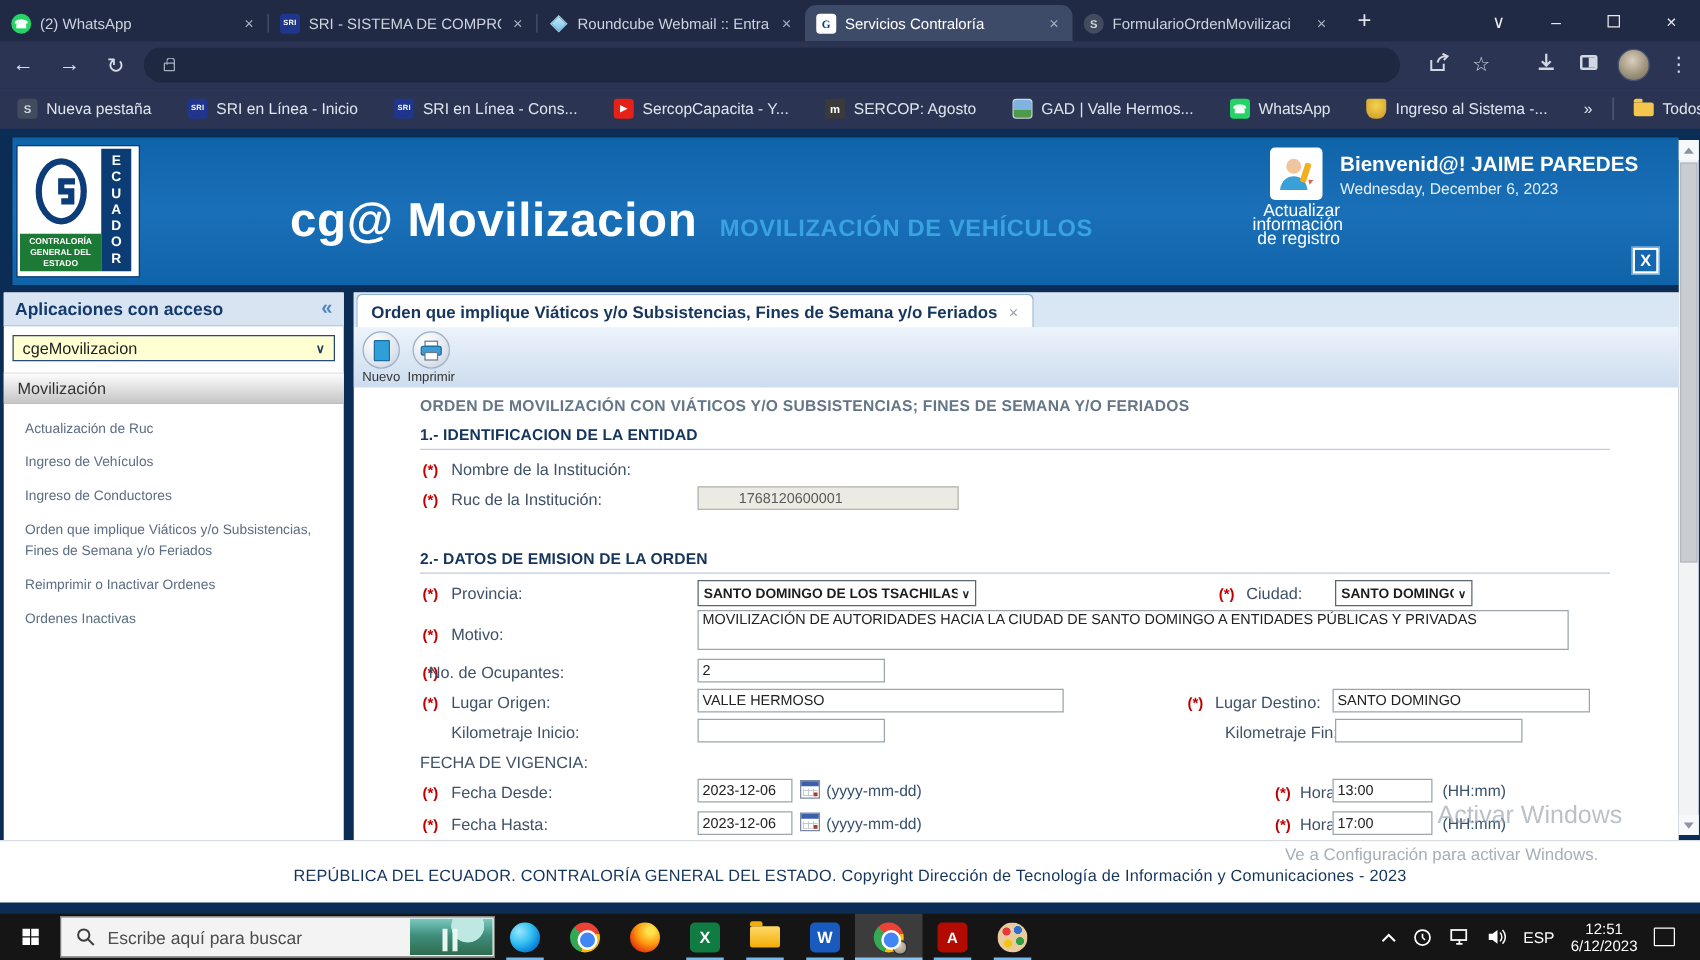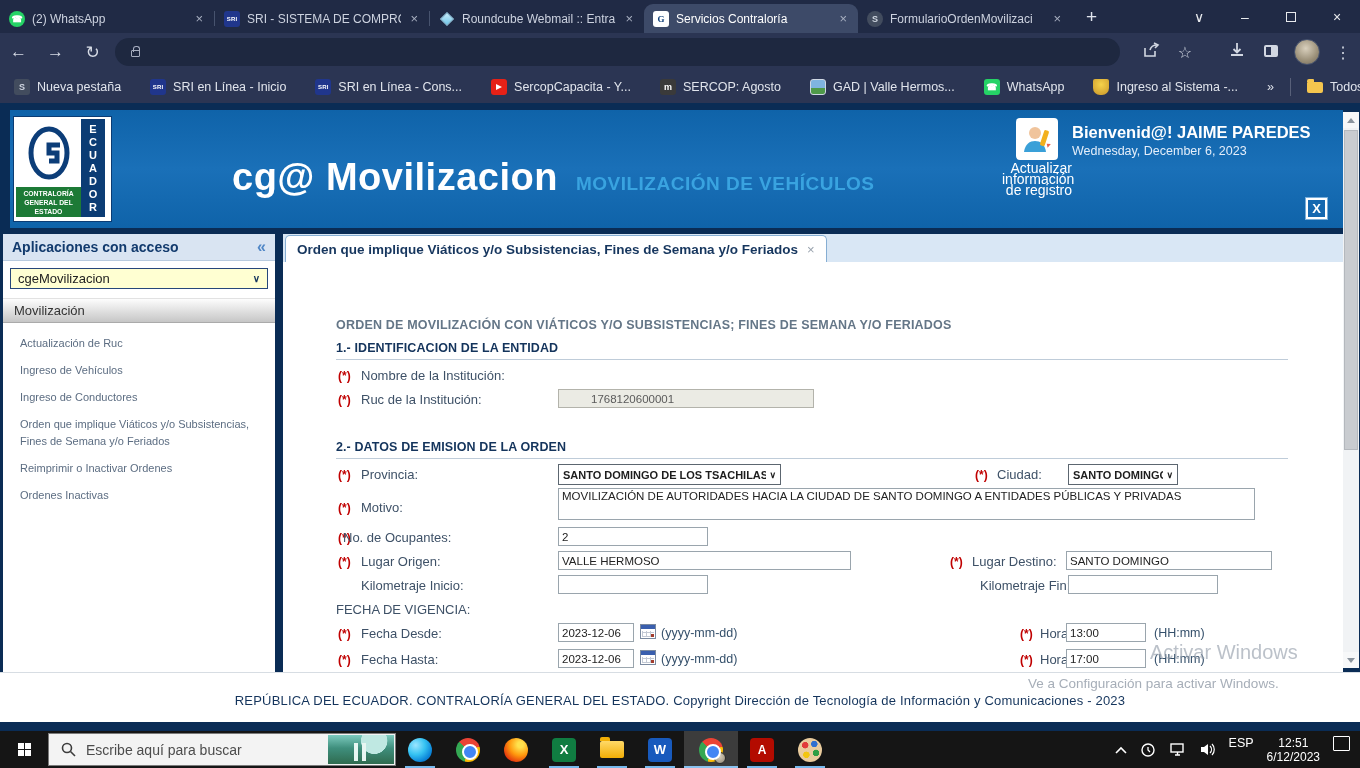--- a/index.html
+++ b/index.html
@@ -145,21 +145,21 @@
   .i-xl{background:#107c41}.i-wd{background:#185abd}.i-pdf{background:#b30b00;font-size:12px}
   .i-folder{position:relative;width:24px;height:17px;background:linear-gradient(180deg,#ffd968,#f2ae06);border-radius:2px}
   .i-folder:before{content:"";position:absolute;left:0;top:-4px;width:10px;height:4px;background:#f2ae06;border-radius:2px 2px 0 0}
   .i-palette{width:24px;height:24px;border-radius:50%;background:
      radial-gradient(circle at 30% 30%,#e23b3b 0 3px,transparent 3.5px),
      radial-gradient(circle at 68% 25%,#2f6fd0 0 3px,transparent 3.5px),
      radial-gradient(circle at 75% 62%,#2f9e44 0 3px,transparent 3.5px),
      radial-gradient(circle at 35% 70%,#f2c511 0 3px,transparent 3.5px),
      radial-gradient(circle at 50% 50%,#e9cb9d 0 100%)}
   .chr-badge{position:absolute;right:-3px;bottom:-2px;width:12px;height:12px;border-radius:50%;background:radial-gradient(circle at 45% 35%,#d9d0bd,#8e8474);border:1px solid #2c2c2c}
-  .tray{margin-left:auto;display:flex;gap:13px;padding-right:10px}
+  .tray{margin-left:auto;display:flex;align-items:center;gap:13px;padding-right:20px}
   .trayic{cursor:pointer;display:flex;align-items:center;justify-content:center}
   .lang{color:#fff;font-size:12.5px;cursor:pointer}
   .tclock{color:#fff;font-size:12px;line-height:14px;text-align:center;cursor:pointer}
   .notif{width:17px;height:15px;border:1.5px solid #fff;border-radius:1px;position:relative;cursor:pointer}
 </style>
 </head>
 <body>
 
 <div class="abs tabstrip">
   <div class="btab">
@@ -322,33 +322,51 @@
   </div>
 </div>
 
 <div class="abs content">
   <div class="ctabbar">
     <div class="ctab">
       <span>Orden que implique Viáticos y/o Subsistencias, Fines de Semana y/o Feriados</span>
       <span class="cx">×</span>
     </div>
   </div>
+  <div class="toolbar">
+    <div class="tbtn" style="left:2px">
+      <span class="tcirc">
+          <span class="doc-ic"></span>
+        </span>
+      <div class="tbl">Nuevo</div>
+    </div>
+    <div class="tbtn" style="left:42px">
+      <span class="tcirc">
+        <svg width="20" height="17" viewBox="0 0 20 17">
+          <rect x="5" y="1" width="10" height="4" fill="#fff" stroke="#6a7c92"></rect>
+          <rect x="2" y="5" width="16" height="7" rx="1.5" fill="#3f9bd2" stroke="#1b6fa0"></rect>
+          <rect x="5" y="10" width="10" height="6" fill="#fff" stroke="#6a7c92"></rect>
+        </svg>
+      </span>
+      <div class="tbl">Imprimir</div>
+    </div>
+  </div>
 
   <div class="form">
     <div class="ftitle">ORDEN DE MOVILIZACIÓN CON VIÁTICOS Y/O SUBSISTENCIAS; FINES DE SEMANA Y/O FERIADOS</div>
 
     <div class="fsec" style="left:53px;top:31px">1.- IDENTIFICACION DE LA ENTIDAD</div>
     <div class="fline" style="top:49px"></div>
 
     <span class="ast" style="left:55px;top:59px">(*)</span>
     <span class="flabel" style="left:78px;top:58px">Nombre de la Institución:</span>
 
     <span class="ast" style="left:55px;top:83px">(*)</span>
     <span class="flabel" style="left:78px;top:82px">Ruc de la Institución:</span>
-    <input class="fin dis" style="left: 275px; top: 79px; width: 256px; padding-left: 32px;" disabled="" value="1768120600001">
+    <input class="fin dis" style="left: 275px; top: 79px; width: 209px; padding-left: 32px;" disabled="" value="1768120600001">
 
     <div class="fsec" style="left:53px;top:130px">2.- DATOS DE EMISION DE LA ORDEN</div>
     <div class="fline" style="top:148px"></div>
 
     <span class="ast" style="left:55px;top:158px">(*)</span>
     <span class="flabel" style="left:78px;top:157px">Provincia:</span>
     <div class="fselect" style="left:275px;top:154px;width:223px">
       <span>SANTO DOMINGO DE LOS TSACHILAS</span>
       <b>∨</b>
     </div>

